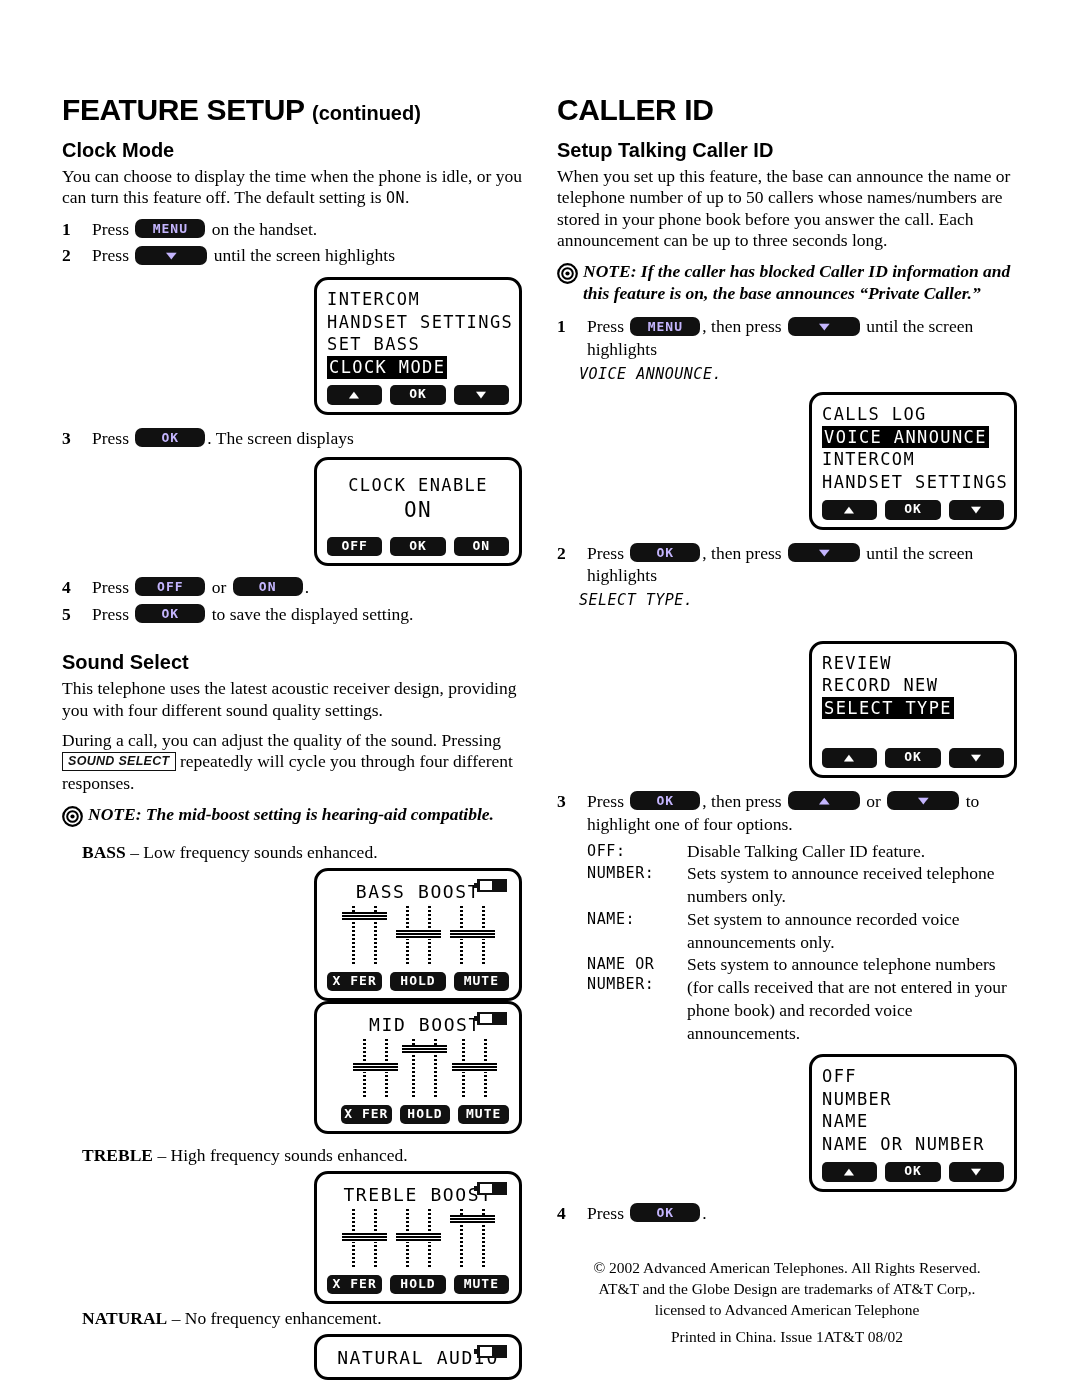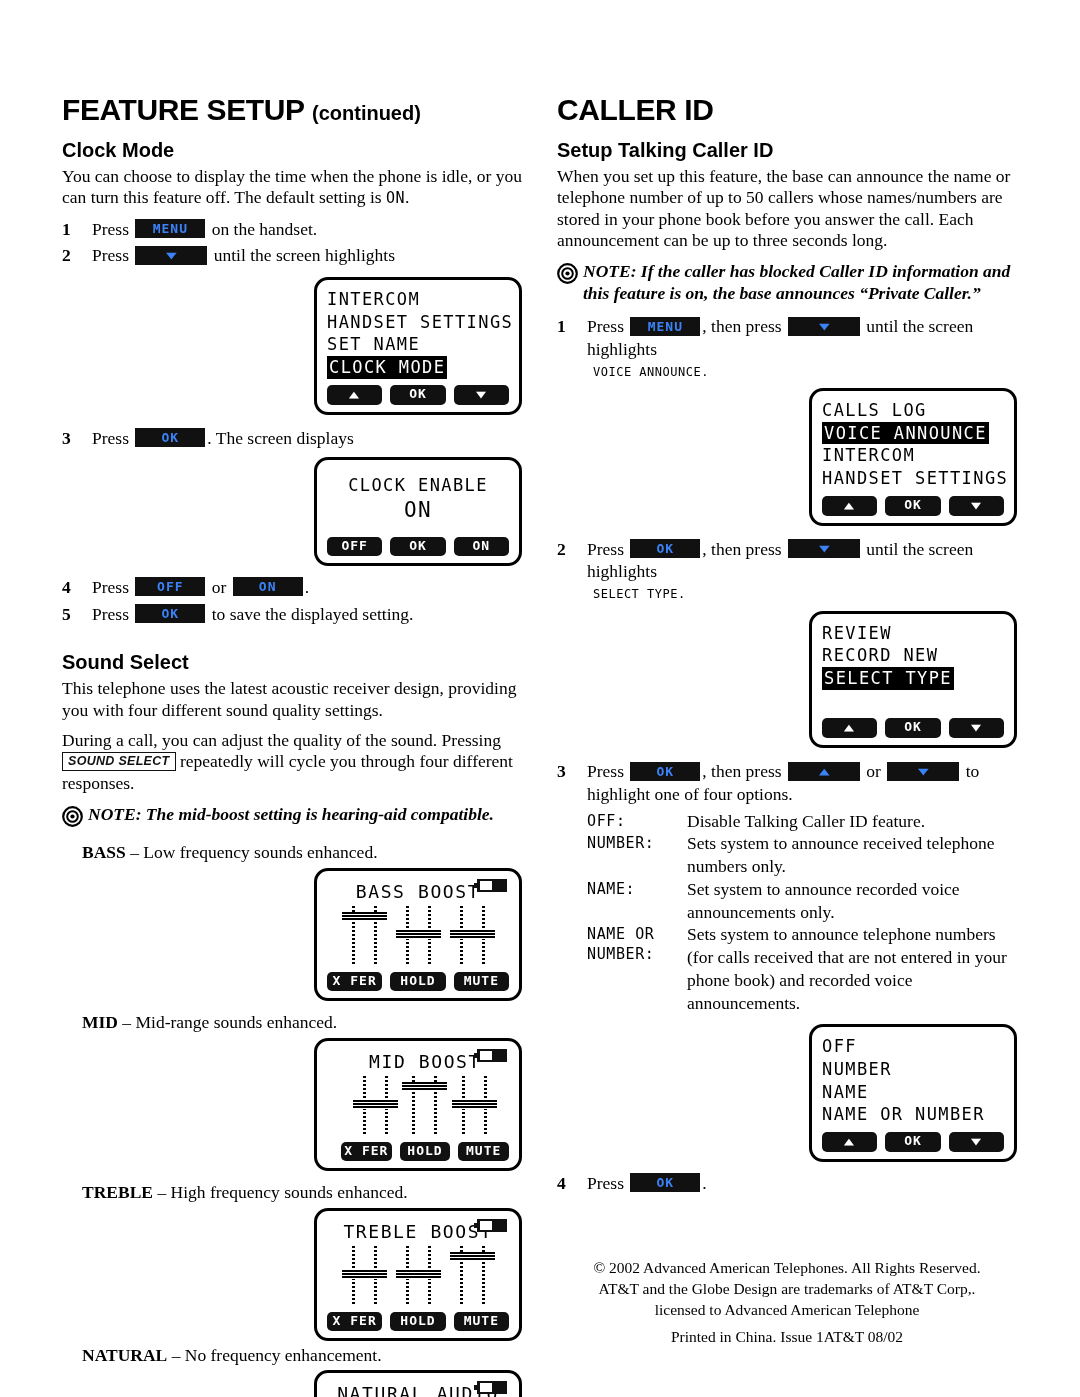--- a/index.html
+++ b/index.html
@@ -23,25 +23,25 @@
     font-family:"Liberation Sans",sans-serif;
     font-weight:bold;font-size:20px;margin:0 0 5px 0;line-height:1.1;
   }
   p.body{font-size:17.5px;line-height:1.22;margin:0 0 9px 0;text-align:left;}
   .lcdtext{font-family:"DejaVu Sans Mono",monospace;font-size:15px;letter-spacing:0.5px;}
 
   
   .step{display:flex;font-size:17.5px;line-height:1.3;margin:0 0 4px 0;align-items:flex-start;}
   .step .num{font-weight:bold;width:30px;flex:0 0 30px;}
   .step .txt{flex:1;}
-  .stepcont{margin-left:36px;font-size:12px;line-height:1.3;}
+  .stepcont{margin-left:22px;font-size:15px;line-height:1.3;font-style:italic;}
 
   
   .key{
-    display:inline-block;background:#111;color:#3b82f6;border-radius:0;
+    display:inline-block;background:#111;color:#c4b5fd;border-radius:7px;
     font-family:"DejaVu Sans Mono",monospace;font-size:13px;font-weight:bold;
     letter-spacing:1px;text-align:center;vertical-align:middle;
     min-width:54px;padding:3px 8px 3px 8px;line-height:13px;margin:0 2px;
     position:relative;top:-2px;
   }
   .key.arrow{min-width:56px;font-size:11px;letter-spacing:0;}
   .key.arrow span{display:inline-block;transform:scaleX(1.6);}
   .keyout{
     display:inline-block;border:1.5px solid #111;color:#111;background:#fff;
     font-family:"Liberation Sans",sans-serif;font-size:12.5px;font-weight:bold;
@@ -129,21 +129,21 @@
       <div class="num">2</div>
       <div class="txt"><span>Press</span>
         <span class="key arrow"><span>▼</span></span>
         <span>until the screen highlights</span></div>
     </div>
 
     <div class="lcd-wrap" style="margin-top:10px;">
       <div class="lcd" style="width:208px;">
         <div class="line">INTERCOM</div>
         <div class="line">HANDSET SETTINGS</div>
-        <div class="line">SET NAME</div>
+        <div class="line">SET BASS</div>
         <div><span class="line hi">CLOCK MODE</span></div>
         <div class="softrow">
           <div class="soft"><span class="tri">▲</span></div>
           <div class="soft">OK</div>
           <div class="soft"><span class="tri">▼</span></div>
         </div>
       </div>
     </div>
 
     <div class="step" style="margin-top:12px;">
@@ -237,21 +237,20 @@
           </div>
         </div>
         <div class="softrow">
           <div class="soft">X FER</div>
           <div class="soft">HOLD</div>
           <div class="soft">MUTE</div>
         </div>
       </div>
     </div>
 
-    <div class="bolddef" style="margin-top:10px;"><b>MID</b> <span>–</span> <span>Mid-range sounds enhanced.</span></div>
     <div class="lcd-wrap">
       <div class="lcd eq" style="width:208px;padding-left:24px;">
         <div class="batt">
             <i></i>
             <b></b>
           </div>
         <div class="title">MID BOOST</div>
         <div class="sliders">
           <div class="grp">
             <div class="sl">
@@ -397,21 +396,21 @@
     <div class="step" style="margin-top:12px;">
       <div class="num">2</div>
       <div class="txt"><span>Press</span>
         <span class="key">OK</span><span>, then press</span>
         <span class="key arrow"><span>▼</span></span>
         <span>until the screen highlights</span></div>
     </div>
     <div class="stepcont lcdtext">SELECT TYPE.</div>
 
     <div class="lcd-wrap" style="margin-top:8px;">
-      <div class="lcd" style="width:208px;">
+      <div class="lcd" style="width:208px;margin-top:22px;">
         <div class="line">REVIEW</div>
         <div class="line">RECORD NEW</div>
         <div><span class="line hi">SELECT TYPE</span></div>
         <div class="line">&nbsp;</div>
         <div class="softrow">
           <div class="soft"><span class="tri">▲</span></div>
           <div class="soft">OK</div>
           <div class="soft"><span class="tri">▼</span></div>
         </div>
       </div>

